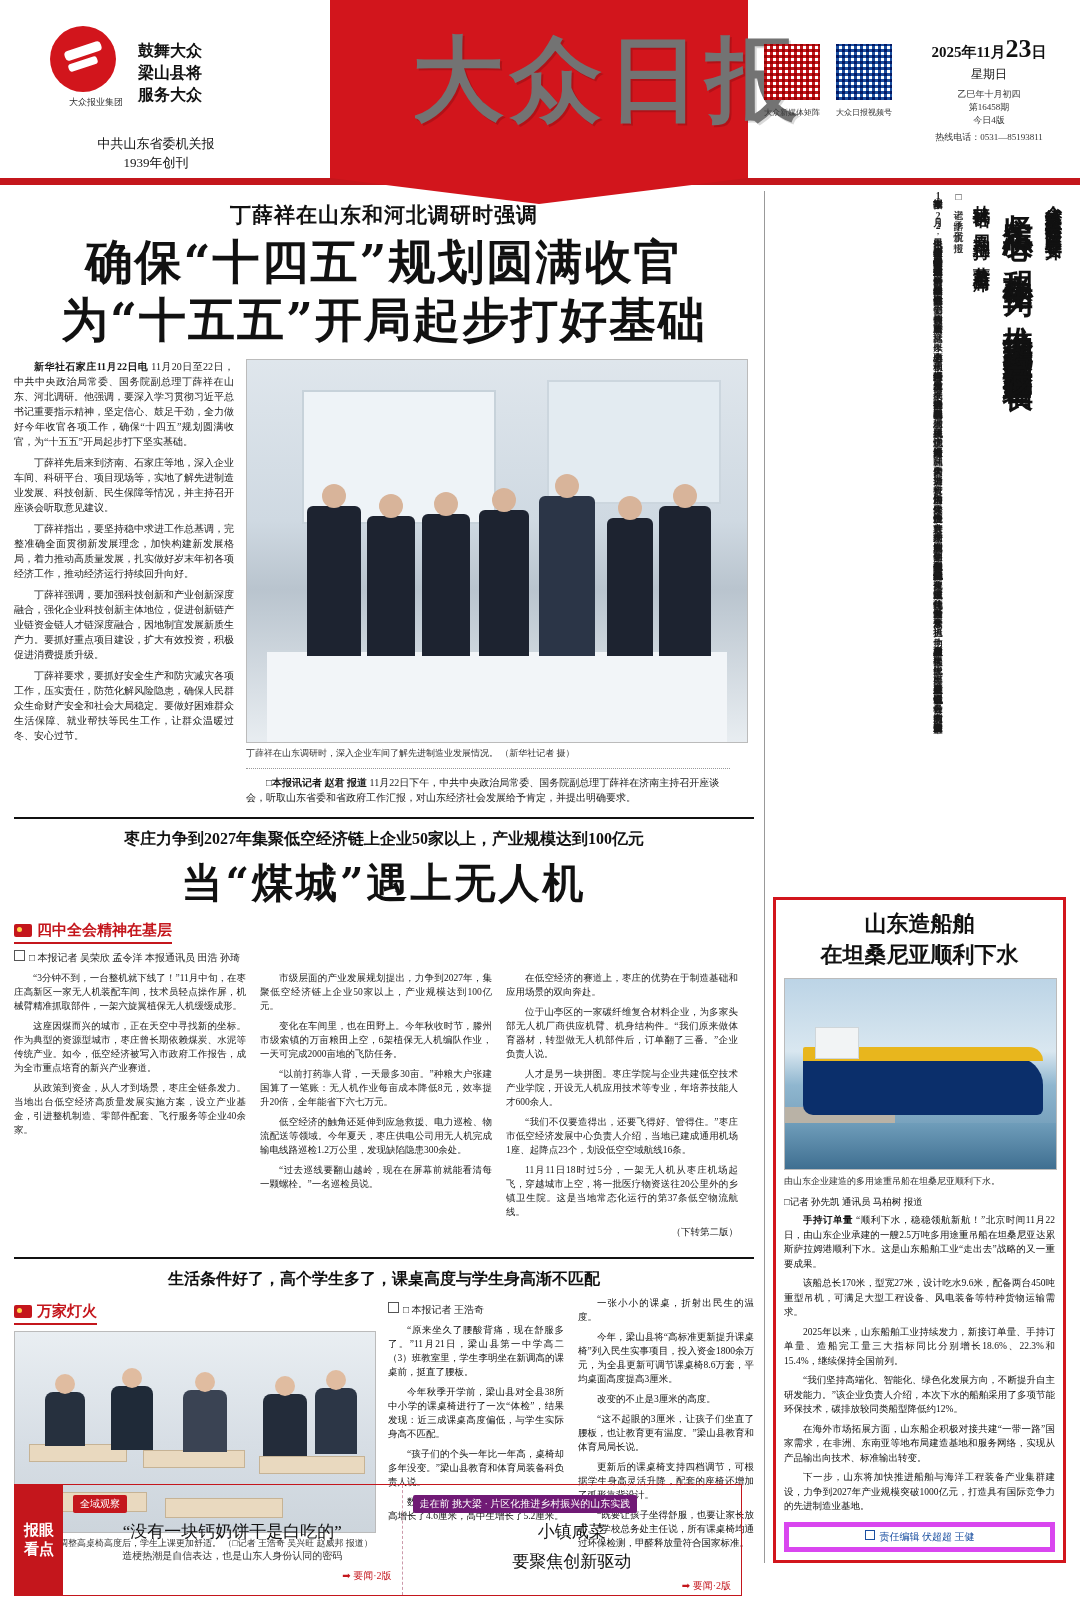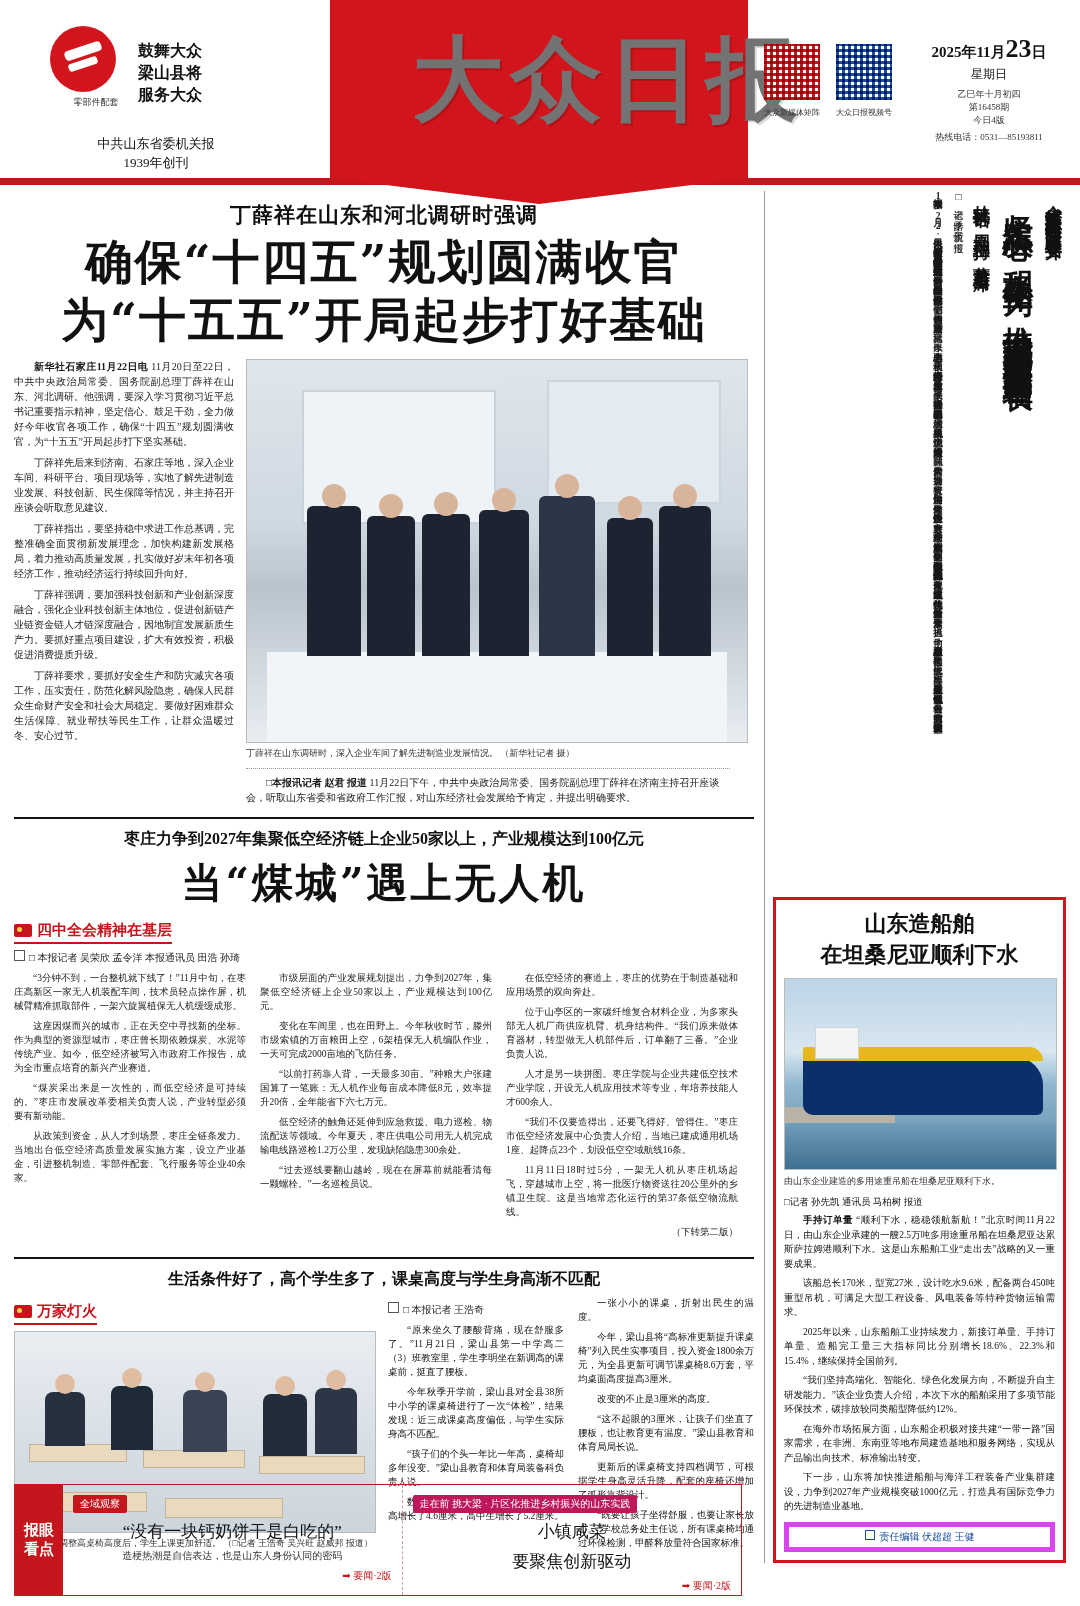--- a/index.html
+++ b/index.html
@@ -132,21 +132,21 @@
     position:absolute;left:14px;bottom:10px;width:726px;height:110px;border:1px solid #c4161c;display:flex;
   }
   .foot-tab{
     width:44px;background:#c4161c;color:#fff;font-size:15px;font-weight:bold;
     display:flex;align-items:center;justify-content:center;text-align:center;line-height:19px;padding:6px 2px;
   }
   .foot-main{flex:1;display:flex;}
   .foot-col{flex:1;padding:8px 10px;}
   .foot-col.b{border-left:1px dashed #c9a; }
   .foot-label{display:inline-block;background:#c4161c;color:#fff;font-size:10px;padding:2px 7px;border-radius:2px;}
-  .foot-label.blue{background:#be185d;}
+  .foot-label.blue{background:#701a75;}
   .foot-title{font-size:17px;font-weight:normal;margin-top:7px;text-align:center;}
   .foot-sub{font-size:10px;color:#333;margin-top:5px;line-height:15px;text-align:center;}
   .foot-more{font-size:10px;color:#c4161c;text-align:right;margin-top:6px;}
   .foot-more .arrow{color:#c4161c;}
 
   
   .vert-wrap{display:flex;flex-direction:row-reverse;justify-content:flex-start;height:700px;}
   .vtitle{
     writing-mode:vertical-rl;text-orientation:upright;
     font-size:30px;font-weight:bold;line-height:40px;letter-spacing:3px;
@@ -181,21 +181,21 @@
 <body>
 
 <div class="page">
 
   <div class="masthead">
     <div class="mast-red-block"></div>
     <div class="mast-title">大众日报</div>
 
     <div class="logo-box">
       <div class="logo-circle"></div>
-      <div class="logo-sub">零部件配套</div>
+      <div class="logo-sub">大众报业集团</div>
       <div class="slogan">
         <div>鼓舞大众</div>
         <div>梁山县将</div>
         <div>服务大众</div>
       </div>
       <div class="org-line">
         <div>中共山东省委机关报</div>
         <div>1939年创刊</div>
       </div>
     </div>
@@ -274,21 +274,20 @@
             <span>四中全会精神在基层</span>
           </span>
         </div>
         <div class="byline">
           <span class="box"></span><span>□ 本报记者 吴荣欣 孟令洋   本报通讯员 田浩 孙琦</span>
         </div>
         <div class="cols3">
           <div class="c">
             <p>“3分钟不到，一台整机就下线了！”11月中旬，在枣庄高新区一家无人机装配车间，技术员轻点操作屏，机械臂精准抓取部件，一架六旋翼植保无人机缓缓成形。</p>
             <p>这座因煤而兴的城市，正在天空中寻找新的坐标。作为典型的资源型城市，枣庄曾长期依赖煤炭、水泥等传统产业。如今，低空经济被写入市政府工作报告，成为全市重点培育的新兴产业赛道。</p>
-            <p>“煤炭采出来是一次性的，而低空经济是可持续的。”枣庄市发展改革委相关负责人说，产业转型必须要有新动能。</p>
             <p>从政策到资金，从人才到场景，枣庄全链条发力。当地出台低空经济高质量发展实施方案，设立产业基金，引进整机制造、零部件配套、飞行服务等企业40余家。</p>
           </div>
           <div class="c">
             <p>市级层面的产业发展规划提出，力争到2027年，集聚低空经济链上企业50家以上，产业规模达到100亿元。</p>
             <p>变化在车间里，也在田野上。今年秋收时节，滕州市级索镇的万亩粮田上空，6架植保无人机编队作业，一天可完成2000亩地的飞防任务。</p>
             <p>“以前打药靠人背，一天最多30亩。”种粮大户张建国算了一笔账：无人机作业每亩成本降低8元，效率提升20倍，全年能省下六七万元。</p>
             <p>低空经济的触角还延伸到应急救援、电力巡检、物流配送等领域。今年夏天，枣庄供电公司用无人机完成输电线路巡检1.2万公里，发现缺陷隐患300余处。</p>
             <p>“过去巡线要翻山越岭，现在在屏幕前就能看清每一颗螺栓。”一名巡检员说。</p>
           </div>
           <div class="c">

